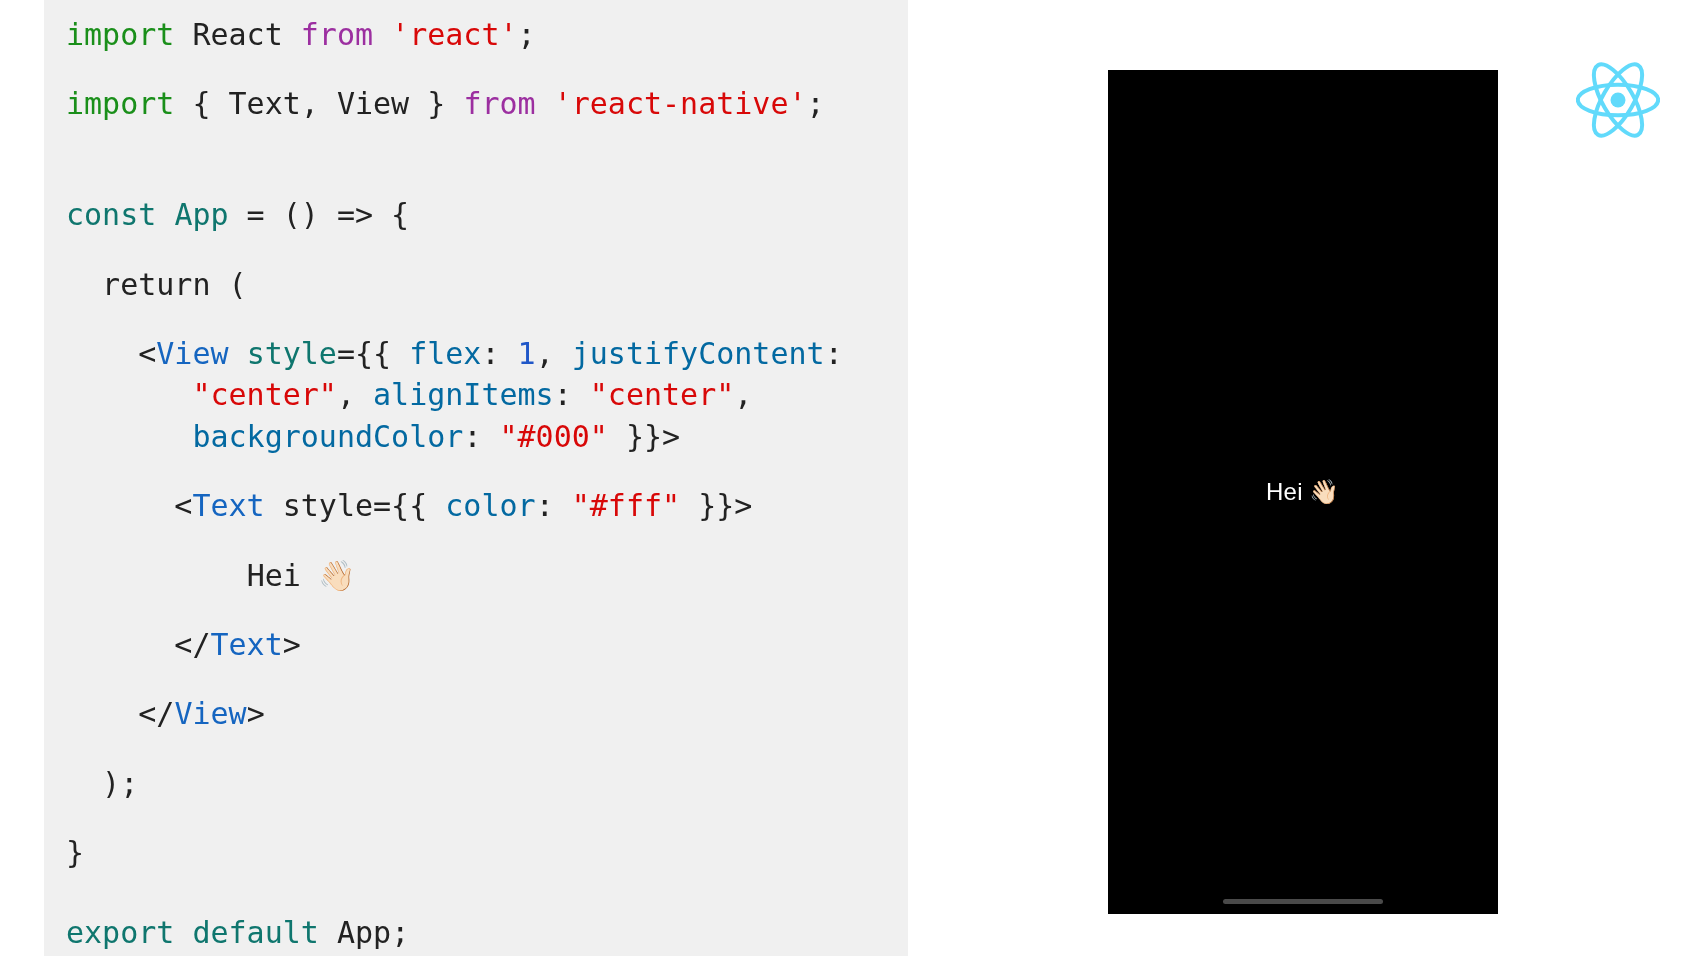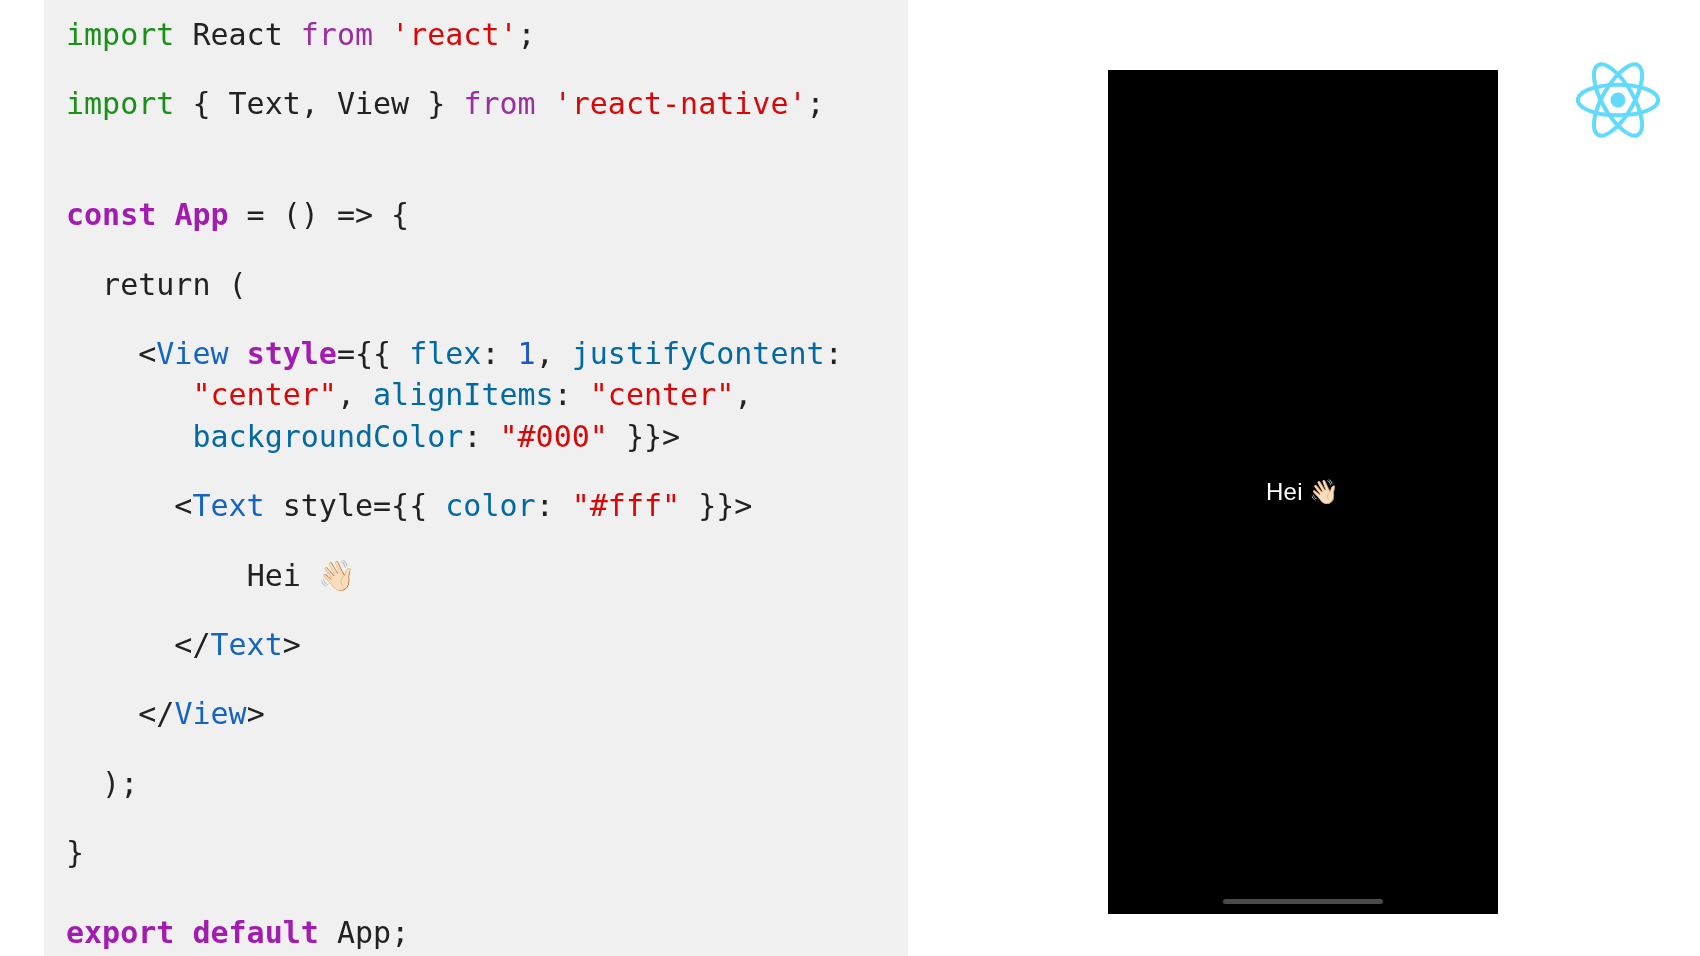--- a/index.html
+++ b/index.html
@@ -21,21 +21,21 @@
     line-height: 1.38;
     color: #222;
     white-space: pre;
     overflow: hidden;
   }
   .code-panel .row { display:block; margin-bottom: 28px; }
   .code-panel .row:last-child { margin-bottom: 0; margin-top: 39px; }
   .k-green   { color: #1a8f1a; }
   .k-purple  { color: #9c2fa0; }
   .k-red     { color: #d80808; }
-  .k-orange  { color: #a21caf; font-weight: bold; }
+  .k-orange  { color: #0f766e; }
   .k-blue    { color: #1565c0; }
   .k-teal    { color: #0369a1; }
   .k-num     { color: #2057c8; }
   .plain     { color: #222; }
 
   .phone {
     position: absolute;
     left: 1108px;
     top: 70px;
     width: 390px;

